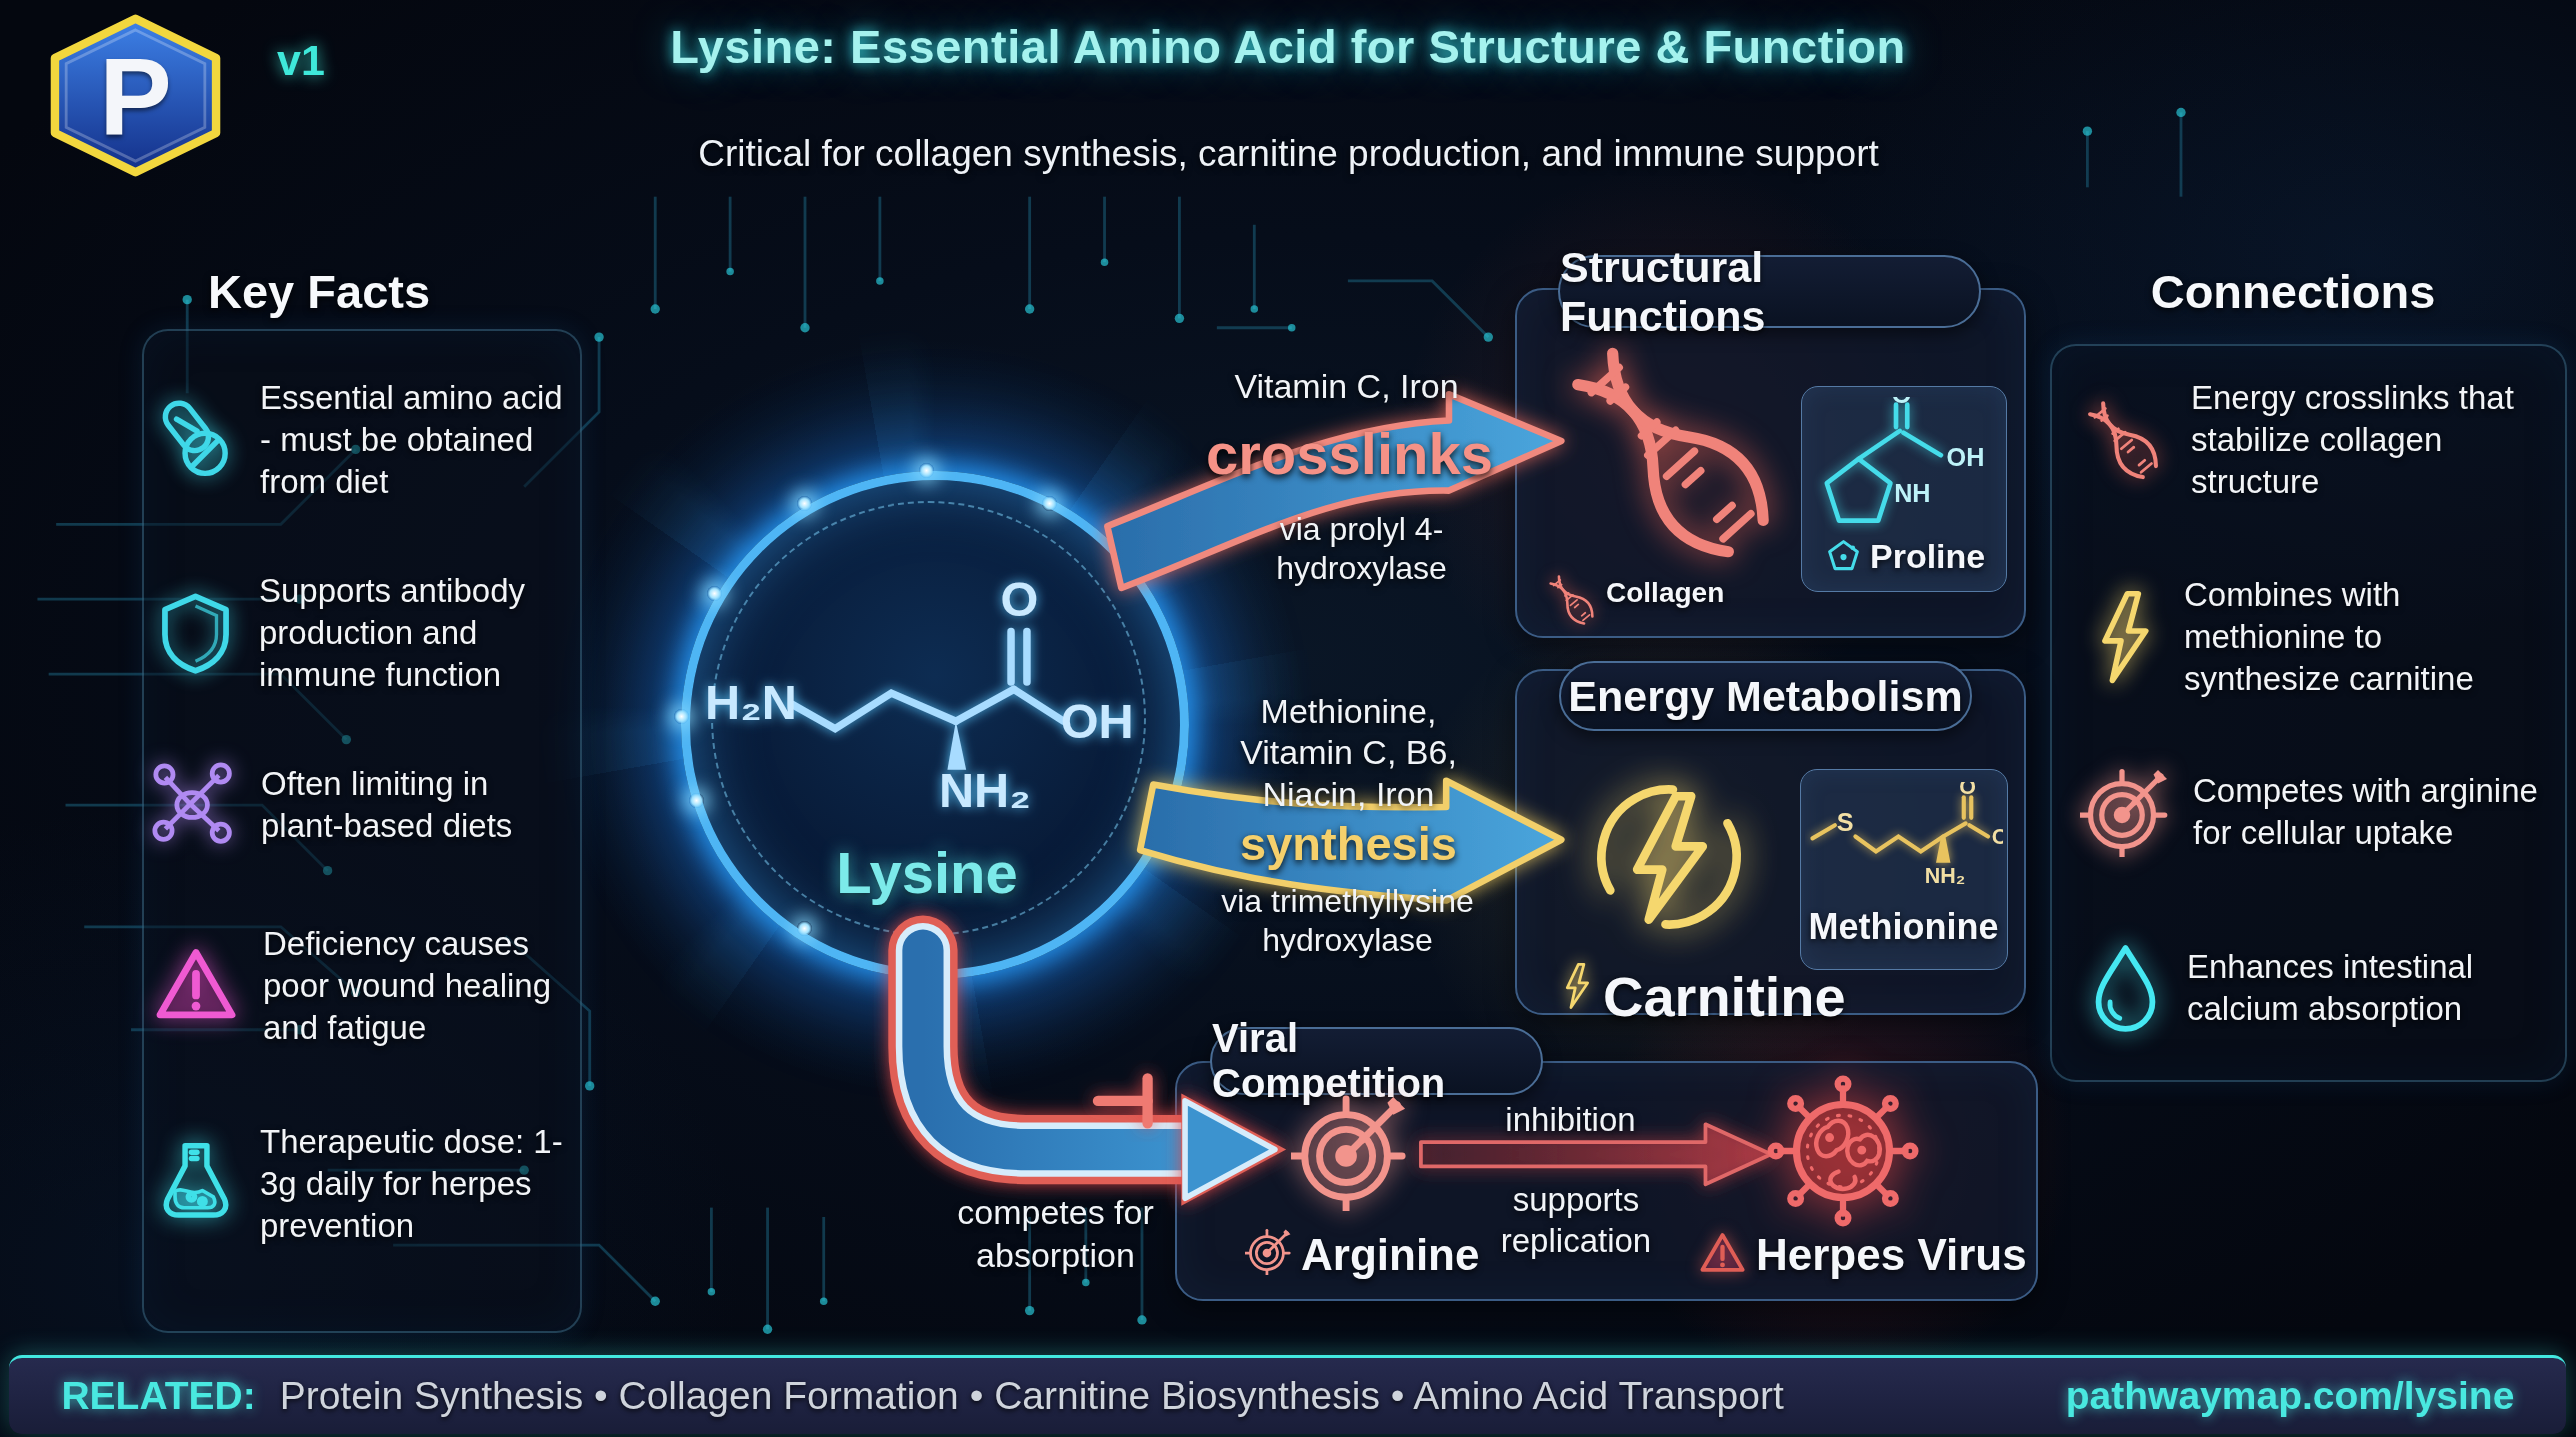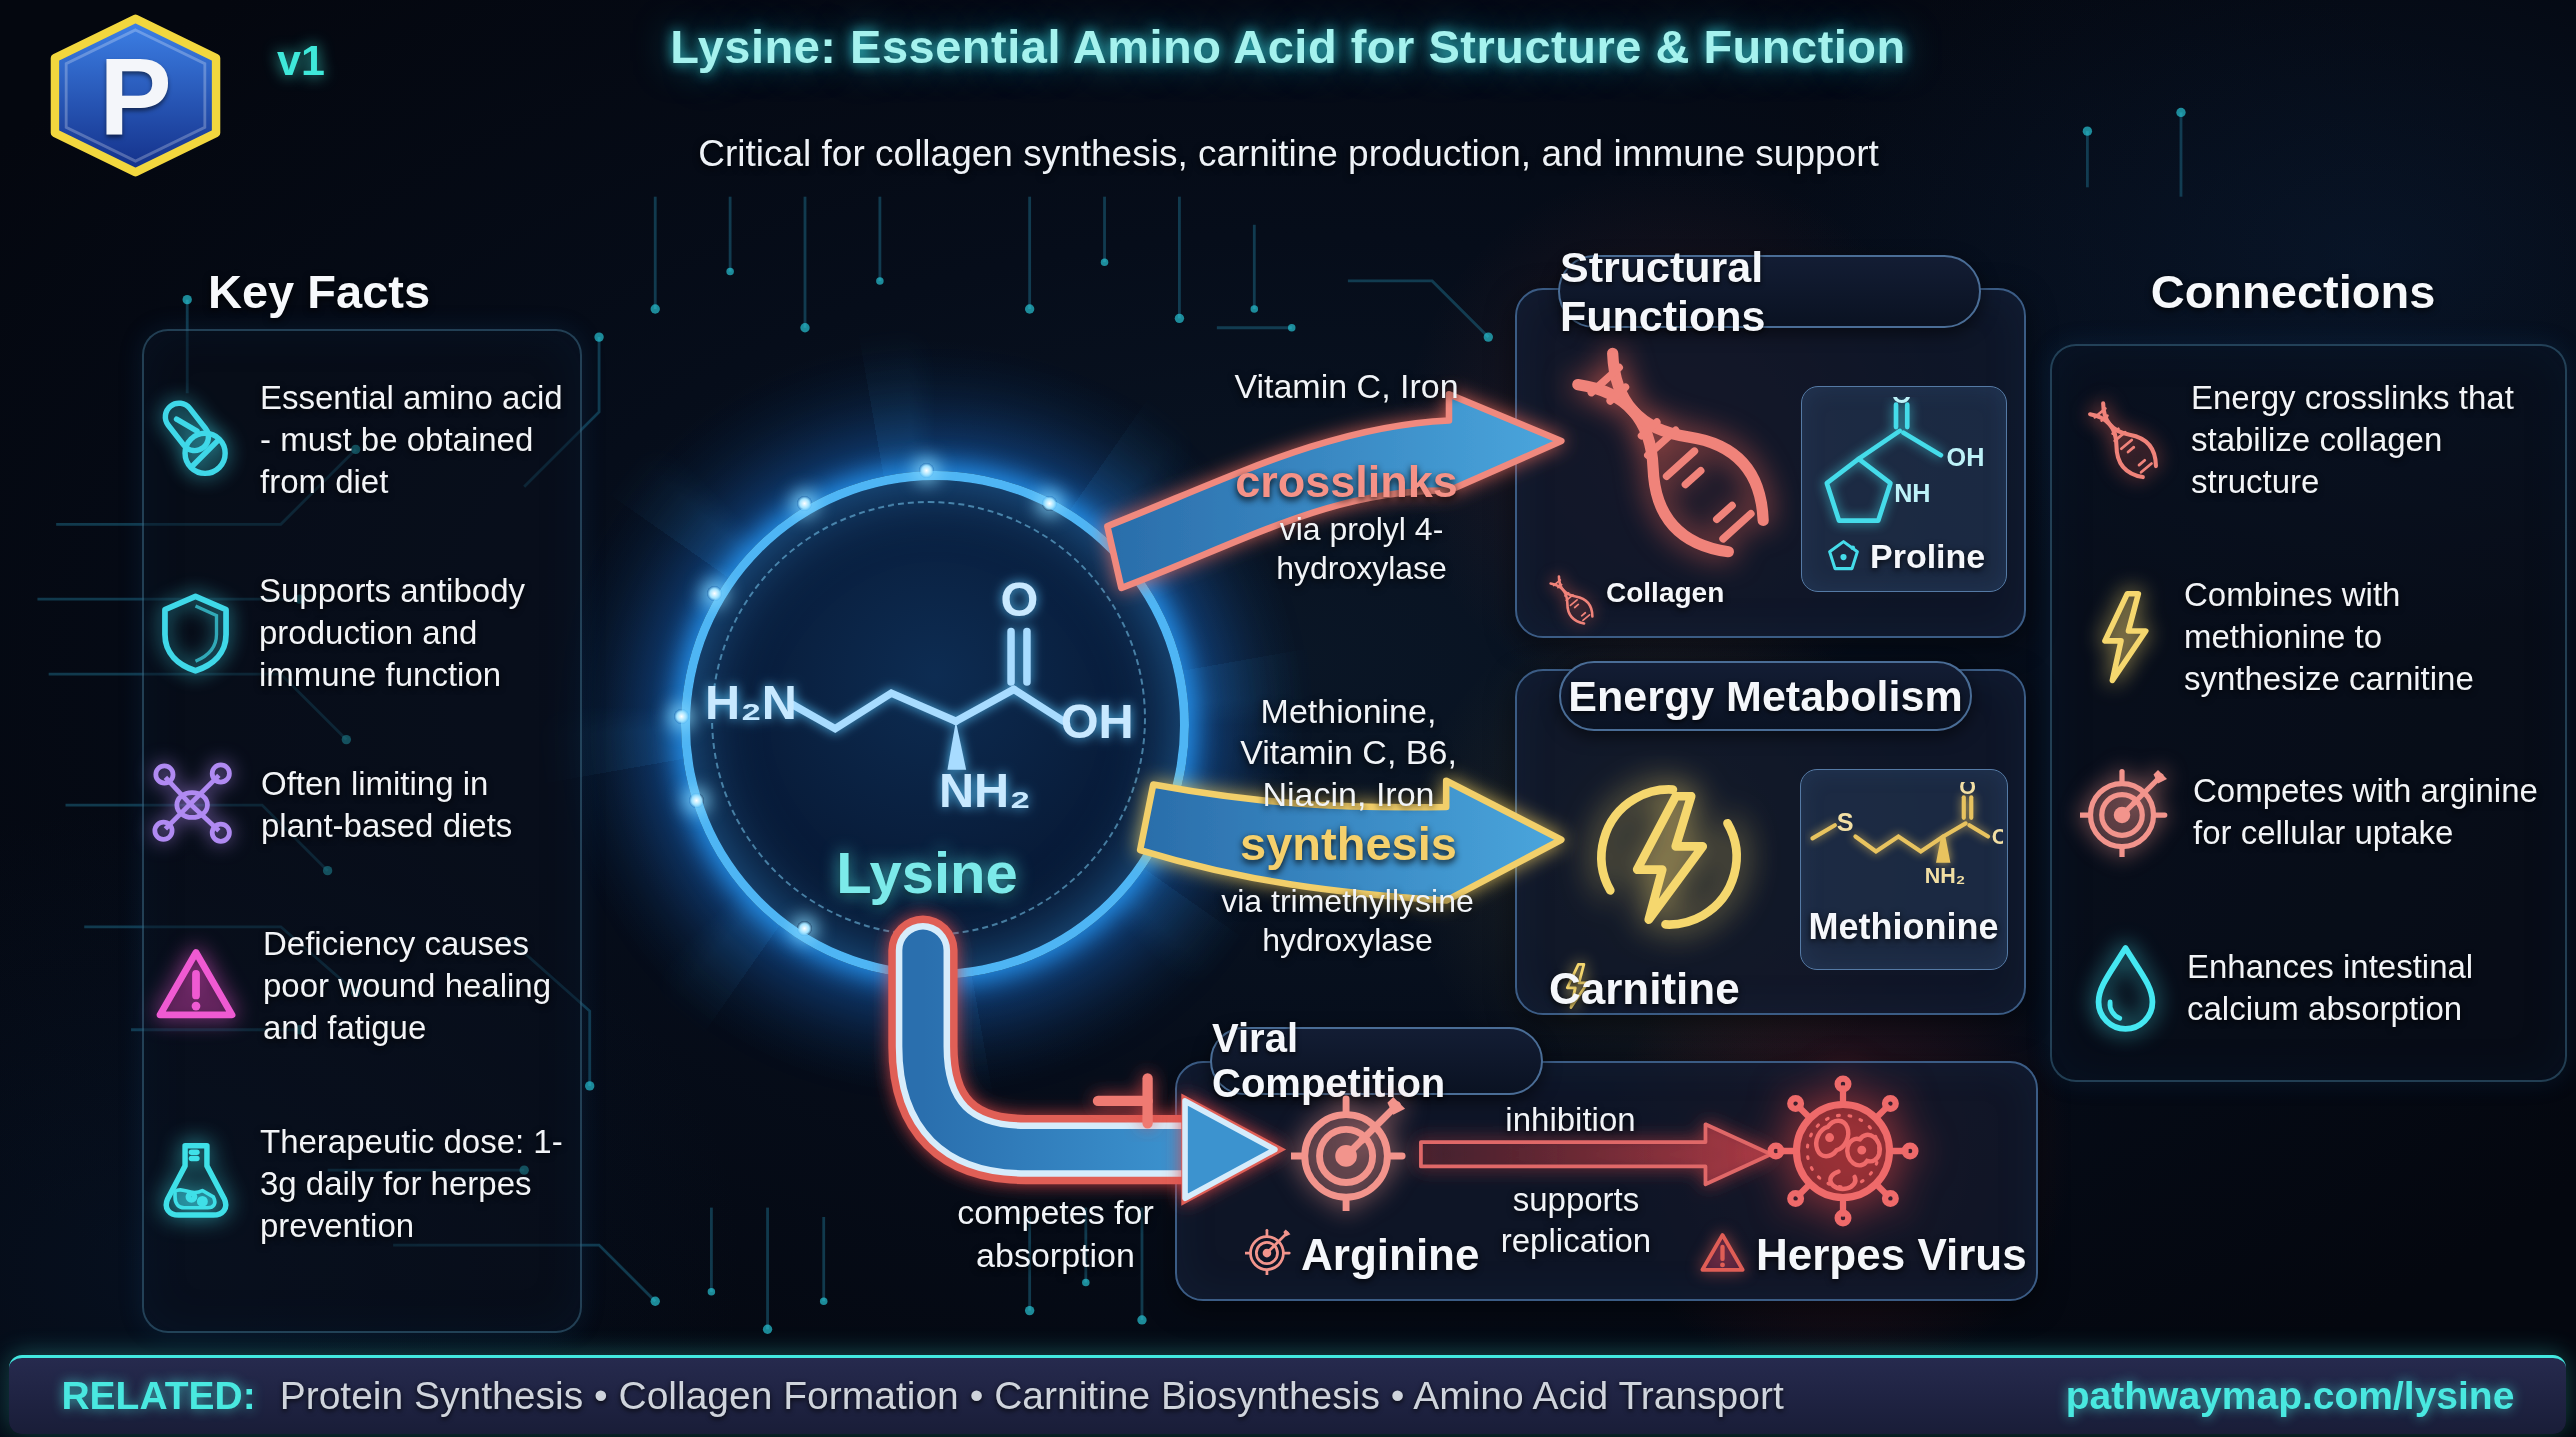--- a/index.html
+++ b/index.html
@@ -363,21 +363,21 @@
   <div class="abs pbox" style="left:1515px;top:669px;width:507px;height:342px;z-index:4"></div>
   <div class="abs pill" style="left:1559px;top:661px;width:409px;height:66px;z-index:6">
     <span style="font-size:43px">Energy Metabolism</span>
   </div>
   <svg class="abs" style="left:1587px;top:775px;z-index:5;color:#f5d76e;filter:drop-shadow(0 0 17px rgba(245,215,110,.9))" width="164" height="164" viewBox="0 0 175 175">
       <use href="#sym-bolt-circle"></use>
     </svg>
   <svg class="abs" style="left:1558px;top:960px;z-index:5;color:#f5d76e;filter:drop-shadow(0 0 7.5px rgba(245,215,110,.8))" width="37" height="52" viewBox="0 0 40 56">
       <use href="#sym-bolt"></use>
     </svg>
-  <div class="abs minilabel" style="left:1549px;top:964px;z-index:5;font-size:44px">Carnitine</div>
+  <div class="abs minilabel" style="left:1603px;top:964px;z-index:5;font-size:56px">Carnitine</div>
   <div class="abs subbox" style="left:1800px;top:769px;width:206px;height:199px;z-index:5"></div>
   <svg class="abs" style="left:1805px;top:782px;z-index:6" width="198" height="122" viewBox="0 0 212 130">
     <g fill="none" stroke="#e8c35f" stroke-width="4.5" stroke-linecap="round" style="filter:drop-shadow(0 0 5px rgba(232,195,95,.8))">
       <line x1="8" y1="60" x2="32" y2="46"></line>
       <path d="M54,58 L76,74 L100,58 L124,74 L148,58"></path>
       <path d="M148,58 L172,44"></path>
       <line x1="170" y1="38" x2="170" y2="16"></line>
         <line x1="178" y1="38" x2="178" y2="16"></line>
       <path d="M176,46 L196,58"></path>
       <polygon points="148,58 143,84 153,84" fill="#e8c35f"></polygon>
@@ -456,21 +456,21 @@
       <line x1="1173" y1="1176" x2="1226" y2="1176"></line>
         <line x1="1226" y1="1152" x2="1226" y2="1200"></line>
     </g>
 
     <path d="M1518,1220 L1822,1220 L1822,1201 L1892,1233 L1822,1265 L1822,1246 L1518,1246 Z" fill="url(#gRedArrow)" stroke="#e06868" stroke-width="4" stroke-linejoin="round" filter="url(#fGlowRed2)"></path>
 
     <line x1="2158" y1="810" x2="2196" y2="810" stroke="#3fd8d8" stroke-width="6" filter="url(#fGlowC)"></line>
   </svg>
 
   <div class="abs ctr txt" style="left:1206px;top:367px;width:281px;z-index:6;font-size:34px">Vitamin C, Iron</div>
-  <div class="abs ctr bold" style="left:1206px;top:456px;width:281px;z-index:6;font-size:45px;color:#f59287;text-shadow:0 2.8px 7.5px rgba(0,0,0,.9)">crosslinks</div>
+  <div class="abs ctr bold" style="left:1206px;top:420px;width:281px;z-index:6;font-size:58px;color:#f59287;text-shadow:0 2.8px 7.5px rgba(0,0,0,.9)">crosslinks</div>
   <div class="abs ctr txt" style="left:1254px;top:510px;width:215px;z-index:6;font-size:32px;line-height:1.22">via prolyl 4-hydroxylase</div>
 
   <div class="abs ctr txt" style="left:1229px;top:691px;width:239px;z-index:6;font-size:34px;line-height:1.22">Methionine, Vitamin C, B6, Niacin, Iron</div>
   <div class="abs ctr bold" style="left:1208px;top:816px;width:281px;z-index:6;font-size:47px;color:#f5d06c;text-shadow:0 2.8px 7.5px rgba(0,0,0,.9)">synthesis</div>
   <div class="abs ctr txt" style="left:1193px;top:882px;width:309px;z-index:6;font-size:32px;line-height:1.22">via trimethyllysine hydroxylase</div>
 
   <div class="abs ctr txt" style="left:934px;top:1191px;width:243px;z-index:6;font-size:34px;line-height:1.25">competes for absorption</div>
 
   <div class="abs ctr bold txt" style="left:2106px;top:264px;width:374px;z-index:6;font-size:47px;color:#f7f9fc">Connections</div>
   <div class="abs panel" style="left:2050px;top:344px;width:513px;height:734px;z-index:3"></div>

